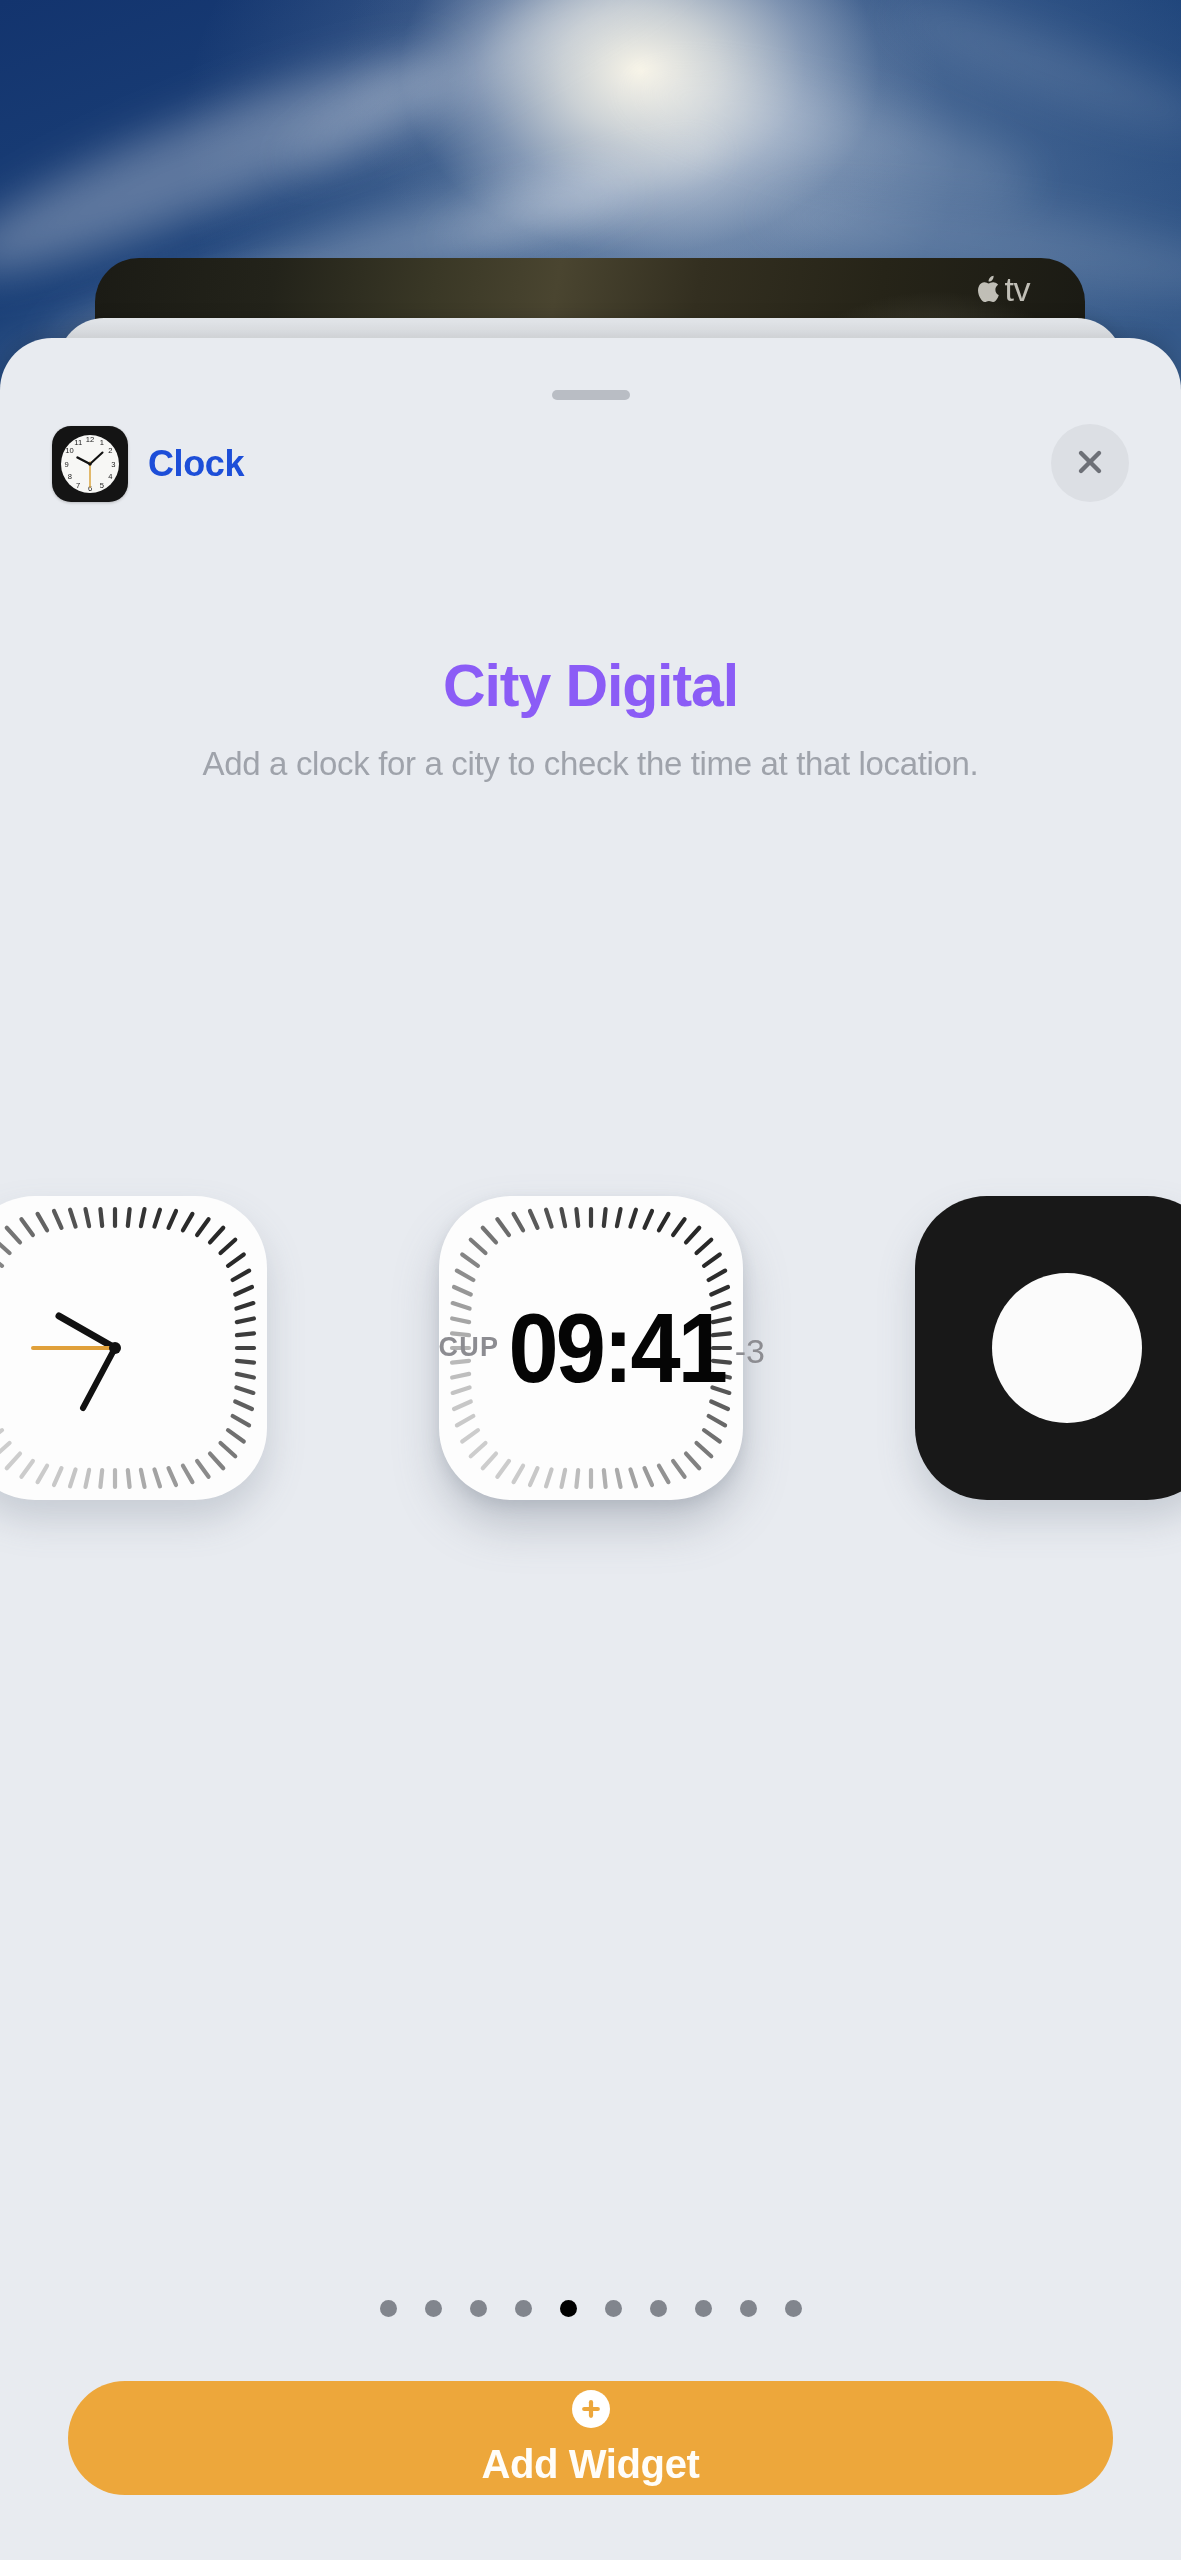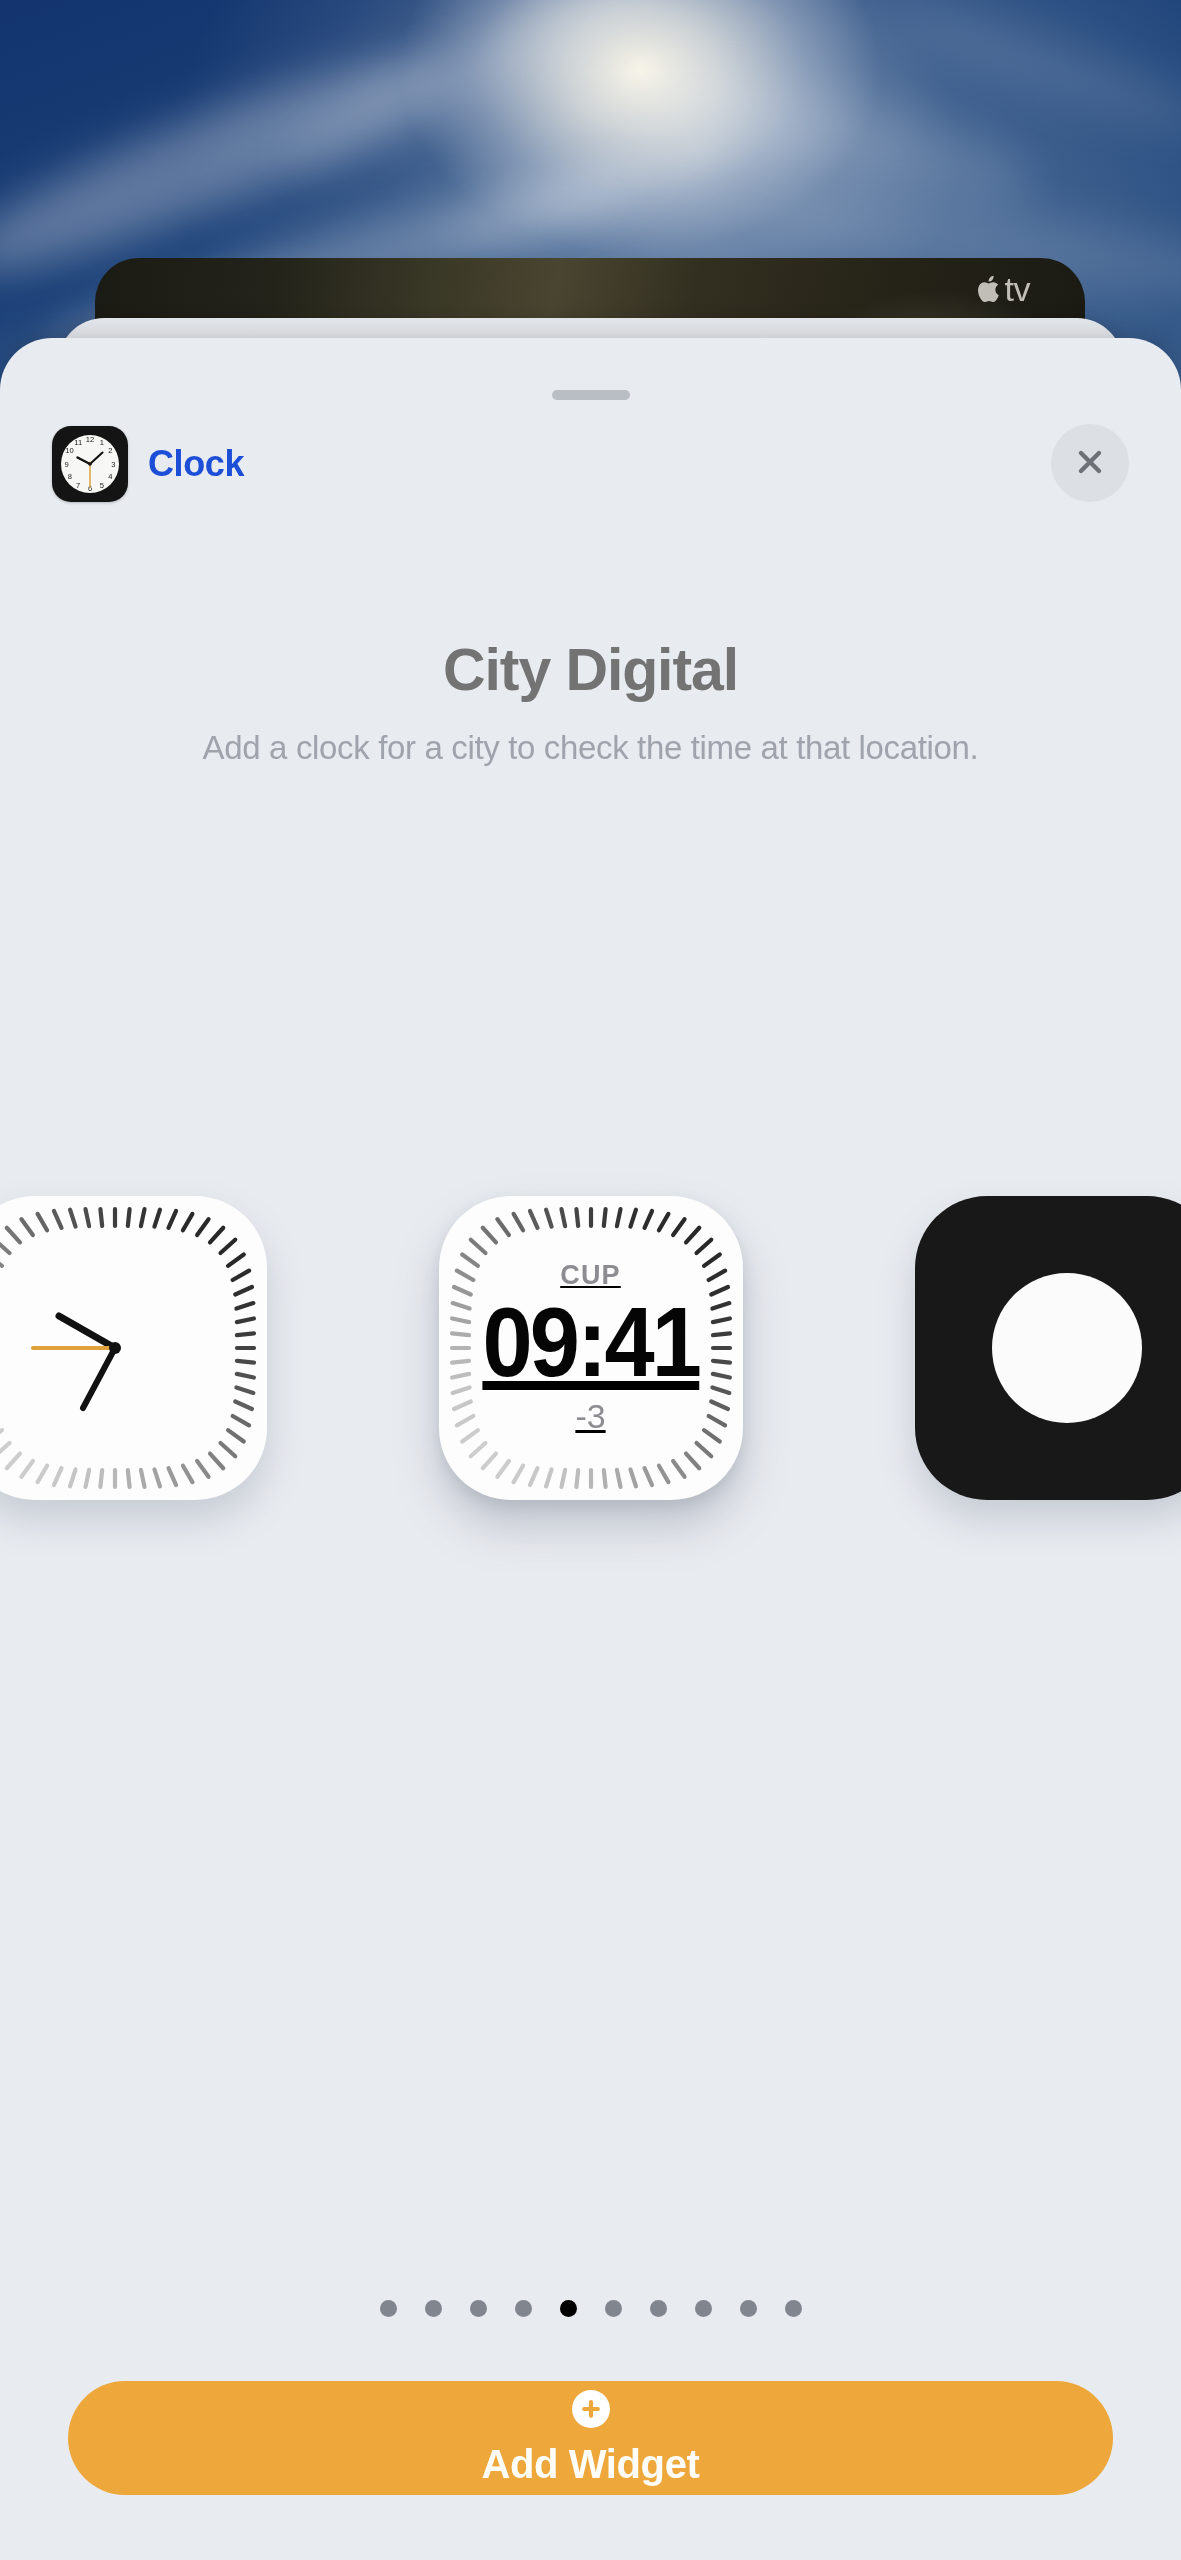--- a/index.html
+++ b/index.html
@@ -189,24 +189,24 @@
   .title-block {
     position: absolute;
     top: 300px;
     left: 0;
     width: 100%;
     text-align: center;
   }
   .widget-title {
     font-size: 59px;
     font-weight: 700;
-    color: #737373;
+    color: #8b5cf6;
     letter-spacing: -1.1px;
     line-height: 1.1;
-    margin: 0;
+    margin: 16px;
   }
   .widget-desc {
     margin: 24px auto 8px;
     max-width: 1010px;
     font-size: 33px;
     font-weight: 400;
     color: #9fa3ab;
     letter-spacing: -0.35px;
     line-height: 1.25;
   }
@@ -250,24 +250,23 @@
     margin-right: -232px;
     box-shadow: 0 20px 36px rgba(110,120,135,0.26);
   }
 
   .ticks { position: absolute; inset: 0; }
 
   .w-face {
     position: absolute;
     inset: 0;
     display: flex;
-    flex-direction: column;
+    flex-direction: row;
     align-items: center;
-    justify-content: center;
-    text-decoration: underline;
+    justify-content: space-between;
   }
   .w-city {
     font-size: 27px;
     font-weight: 600;
     color: #8c8c91;
     letter-spacing: 1.2px;
     margin-bottom: 2px;
   }
   .w-time {
     font-size: 98px;

